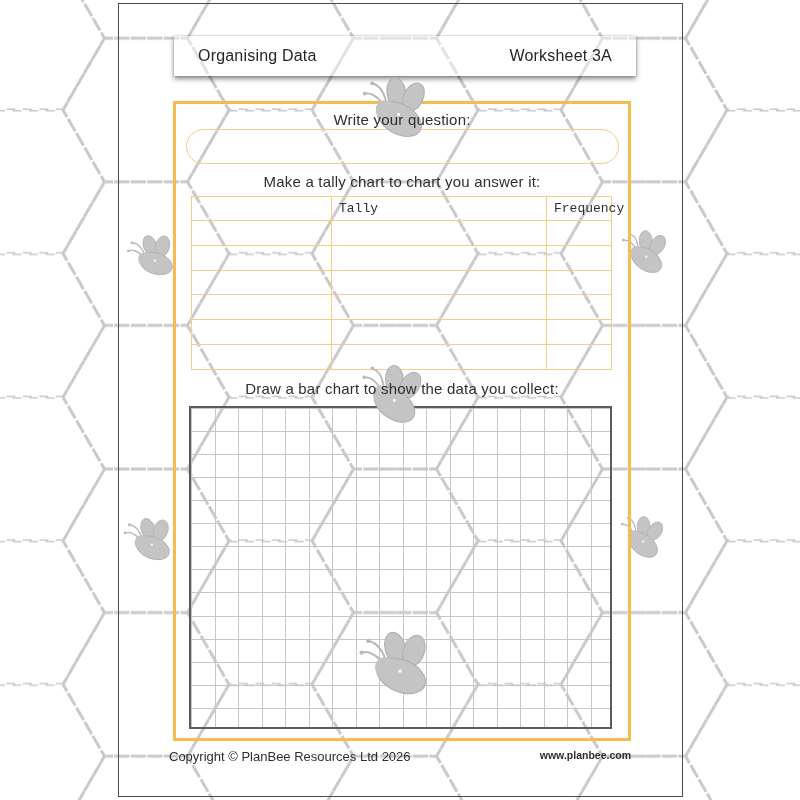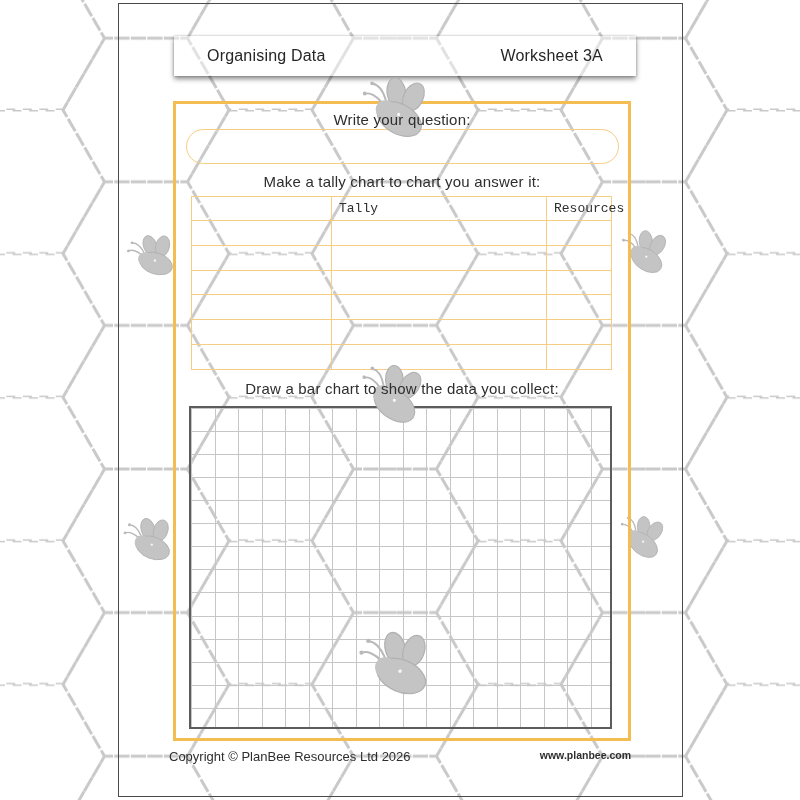--- a/index.html
+++ b/index.html
@@ -22,21 +22,21 @@
   .content{z-index:3;}
   .bee-center{z-index:4;}
   .toplabel{z-index:5;}
 
   
   .headerbar{
     left:55px;top:32px;width:462px;height:40px;
     background:rgba(255,255,255,0.45);
     box-shadow:0 3px 5px rgba(0,0,0,0.45), 0 0 2px rgba(0,0,0,0.25);
     display:flex;align-items:center;justify-content:space-between;
-    padding:0 33px;font-size:16px;letter-spacing:.2px;color:#262626;
+    padding:0 24px;font-size:16px;letter-spacing:.2px;color:#262626;
   }
 
   
   .namedate{left:0;top:79px;width:565px;height:20px;font-size:13px;font-weight:bold;}
   .nd-label{position:absolute;top:1px;}
   .nd-line{position:absolute;top:14px;border-bottom:1.6px solid #2d2d2d;}
 
   
   .frame{
     left:54px;top:97px;width:458px;height:640px;
@@ -146,21 +146,21 @@
   <table class="tally-table abs content">
     <colgroup>
         <col style="width:140px">
         <col style="width:215px">
         <col style="width:65px">
       </colgroup>
     <tbody>
         <tr class="head">
       <td></td>
       <td>Tally</td>
-      <td>Resources</td>
+      <td>Frequency</td>
     </tr>
     <tr>
           <td></td>
           <td></td>
           <td></td>
         </tr>
     <tr>
           <td></td>
           <td></td>
           <td></td>

